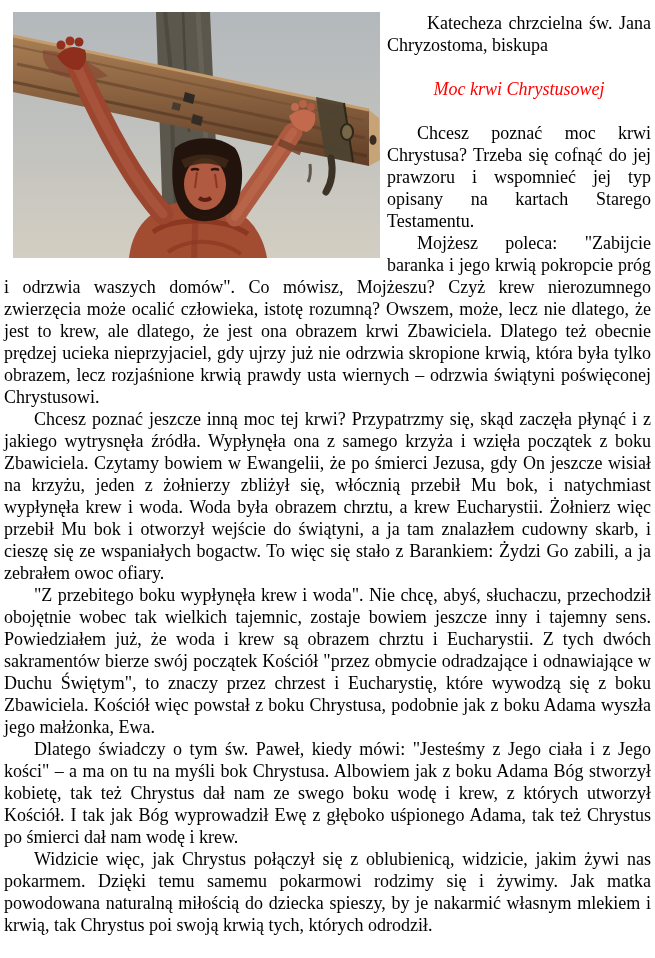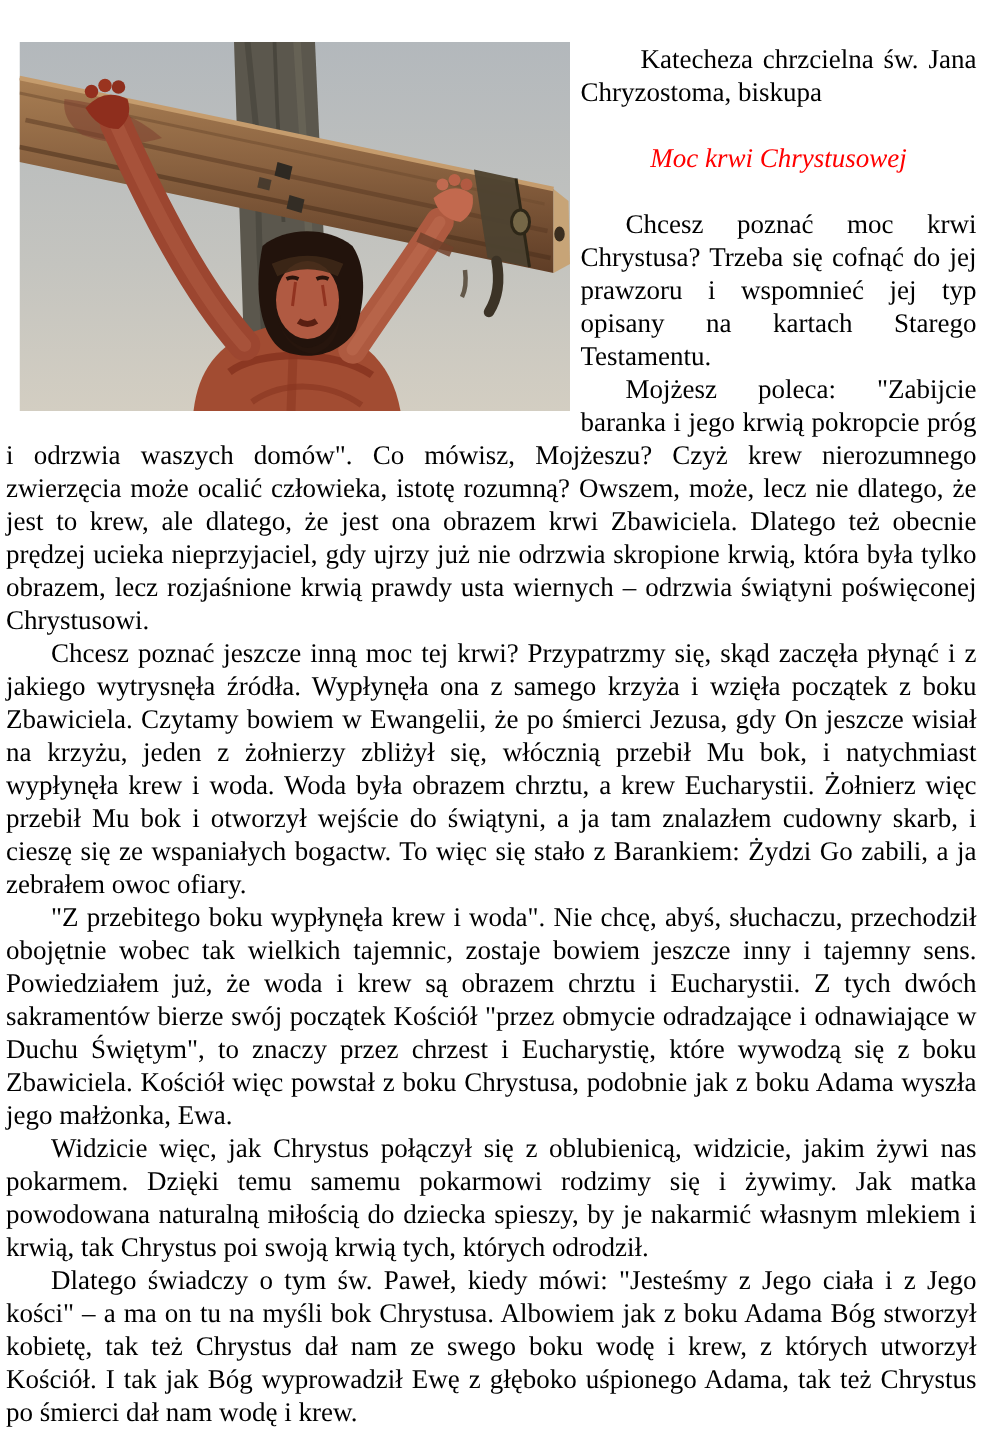--- a/index.html
+++ b/index.html
@@ -10,21 +10,21 @@
   body {
     width: 655px;
     height: 958px;
     overflow: hidden;
     font-family: "Liberation Serif", "DejaVu Serif", serif;
     font-size: 18px;
     line-height: 22px;
     color: #000000;
   }
   .page {
-    padding: 28px 4px 0 4px;
+    padding: 12px 4px 0 4px;
     text-align: justify;
   }
   figure.photo {
     float: left;
     width: 367px;
     height: 246px;
     margin: 0 7px 6px 9px;
     padding: 0;
   }
   figure.photo svg { display: block; }
@@ -119,16 +119,16 @@
   <div class="spacer"></div>
 
   <p class="doc-title">Moc krwi Chrystusowej</p>
 
   <div class="spacer"></div>
 
   <p>Chcesz poznać moc krwi Chrystusa? Trzeba się cofnąć do jej prawzoru i wspomnieć jej typ opisany na kartach Starego Testamentu.</p>
   <p>Mojżesz poleca: "Zabijcie baranka i jego krwią pokropcie próg i odrzwia waszych domów". Co mówisz, Mojżeszu? Czyż krew nierozumnego zwierzęcia może ocalić człowieka, istotę rozumną? Owszem, może, lecz nie dlatego, że jest to krew, ale dlatego, że jest ona obrazem krwi Zbawiciela. Dlatego też obecnie prędzej ucieka nieprzyjaciel, gdy ujrzy już nie odrzwia skropione krwią, która była tylko obrazem, lecz rozjaśnione krwią prawdy usta wiernych – odrzwia świątyni poświęconej Chrystusowi.</p>
   <p>Chcesz poznać jeszcze inną moc tej krwi? Przypatrzmy się, skąd zaczęła płynąć i z jakiego wytrysnęła źródła. Wypłynęła ona z samego krzyża i wzięła początek z boku Zbawiciela. Czytamy bowiem w Ewangelii, że po śmierci Jezusa, gdy On jeszcze wisiał na krzyżu, jeden z żołnierzy zbliżył się, włócznią przebił Mu bok, i natychmiast wypłynęła krew i woda. Woda była obrazem chrztu, a krew Eucharystii. Żołnierz więc przebił Mu bok i otworzył wejście do świątyni, a ja tam znalazłem cudowny skarb, i cieszę się ze wspaniałych bogactw. To więc się stało z Barankiem: Żydzi Go zabili, a ja zebrałem owoc ofiary.</p>
   <p>"Z przebitego boku wypłynęła krew i woda". Nie chcę, abyś, słuchaczu, przechodził obojętnie wobec tak wielkich tajemnic, zostaje bowiem jeszcze inny i tajemny sens. Powiedziałem już, że woda i krew są obrazem chrztu i Eucharystii. Z tych dwóch sakramentów bierze swój początek Kościół "przez obmycie odradzające i odnawiające w Duchu Świętym", to znaczy przez chrzest i Eucharystię, które wywodzą się z boku Zbawiciela. Kościół więc powstał z boku Chrystusa, podobnie jak z boku Adama wyszła jego małżonka, Ewa.</p>
+  <p>Dlatego świadczy o tym św. Paweł, kiedy mówi: "Jesteśmy z Jego ciała i z Jego kości" – a ma on tu na myśli bok Chrystusa. Albowiem jak z boku Adama Bóg stworzył kobietę, tak też Chrystus dał nam ze swego boku wodę i krew, z których utworzył Kościół. I tak jak Bóg wyprowadził Ewę z głęboko uśpionego Adama, tak też Chrystus po śmierci dał nam wodę i krew.</p>
   <p>Widzicie więc, jak Chrystus połączył się z oblubienicą, widzicie, jakim żywi nas pokarmem. Dzięki temu samemu pokarmowi rodzimy się i żywimy. Jak matka powodowana naturalną miłością do dziecka spieszy, by je nakarmić własnym mlekiem i krwią, tak Chrystus poi swoją krwią tych, których odrodził.</p>
-  <p>Dlatego świadczy o tym św. Paweł, kiedy mówi: "Jesteśmy z Jego ciała i z Jego kości" – a ma on tu na myśli bok Chrystusa. Albowiem jak z boku Adama Bóg stworzył kobietę, tak też Chrystus dał nam ze swego boku wodę i krew, z których utworzył Kościół. I tak jak Bóg wyprowadził Ewę z głęboko uśpionego Adama, tak też Chrystus po śmierci dał nam wodę i krew.</p>
 
 </div>
 
 </body></html>

